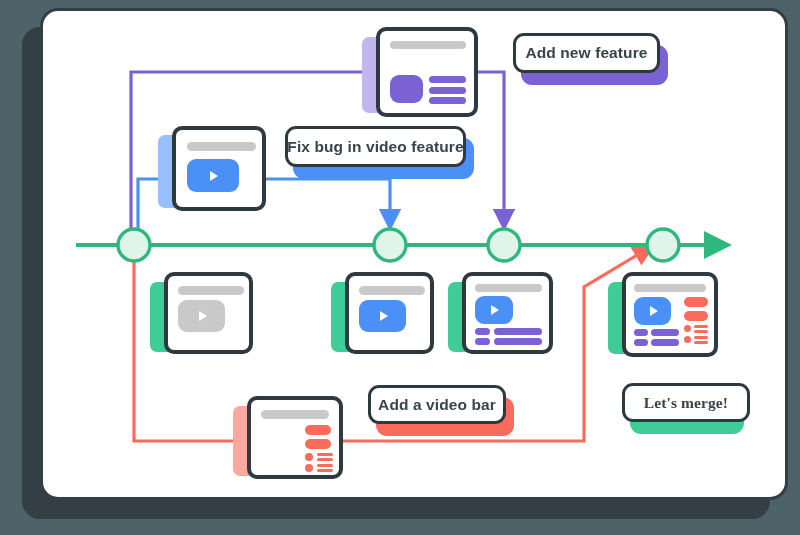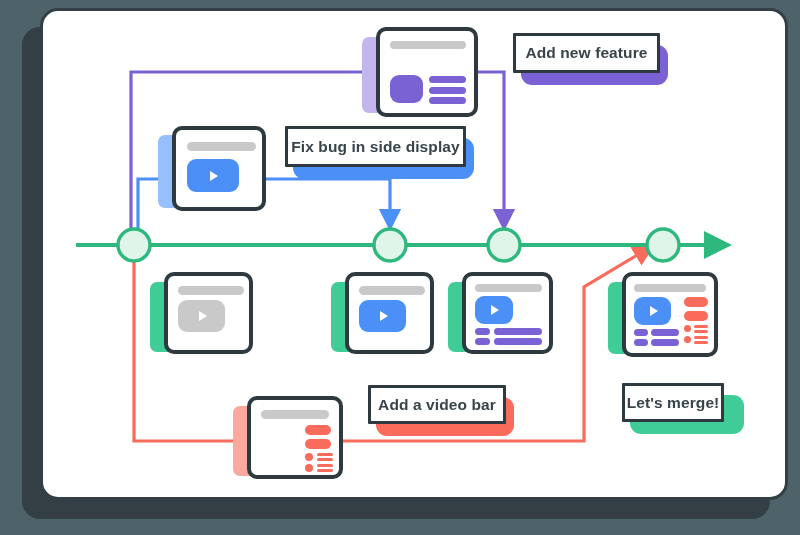--- a/index.html
+++ b/index.html
@@ -41,21 +41,21 @@
   .thumb.gray .play{border-left-color:#ffffff;}
   .chip{position:absolute;border-radius:6px;}
   .dot{position:absolute;border-radius:50%;}
   .line-sm{position:absolute;border-radius:3px;}
 
   
   .callout{position:absolute;}
   .callout .shadow{position:absolute;left:8px;top:12px;border-radius:11px;}
   .callout .bubble{
     position:absolute;left:0;top:0;background:#fff;border:3.5px solid #2e3a40;
-    border-radius:1px;box-sizing:border-box;
+    border-radius:11px;box-sizing:border-box;
     display:flex;align-items:center;justify-content:center;
     color:#39444a;font-size:15.5px;font-weight:600;letter-spacing:.1px;
     white-space:nowrap;padding:0 2px;
   }
 </style>
 </head>
 <body>
 
 <div id="stage">
 
@@ -194,26 +194,26 @@
     </div>
   </div>
 
   <div class="callout" style="left:513px;top:33px;width:147px;height:40px;">
     <div class="shadow" style="width:147px;height:40px;background:#7b62d4;"></div>
     <div class="bubble" style="width:147px;height:40px;">Add new feature</div>
   </div>
 
   <div class="callout" style="left:285px;top:126px;width:181px;height:41px;">
     <div class="shadow" style="width:181px;height:41px;background:#4a90f7;"></div>
-    <div class="bubble" style="width:181px;height:41px;">Fix bug in side display</div>
+    <div class="bubble" style="width:181px;height:41px;">Fix bug in video feature</div>
   </div>
 
   <div class="callout" style="left:368px;top:385px;width:138px;height:39px;">
     <div class="shadow" style="width:138px;height:39px;background:#f96b5b;"></div>
     <div class="bubble" style="width:138px;height:39px;">Add a video bar</div>
   </div>
 
   <div class="callout" style="left:622px;top:383px;width:114px;height:39px;">
     <div class="shadow" style="width:114px;height:39px;background:#3fcc96;"></div>
-    <div class="bubble" style="width:102px;height:39px;">Let's merge!</div>
+    <div class="bubble" style="width:128px;height:39px;font-family:Liberation Serif, serif;">Let's merge!</div>
   </div>
 
 </div>
 
 </body></html>

